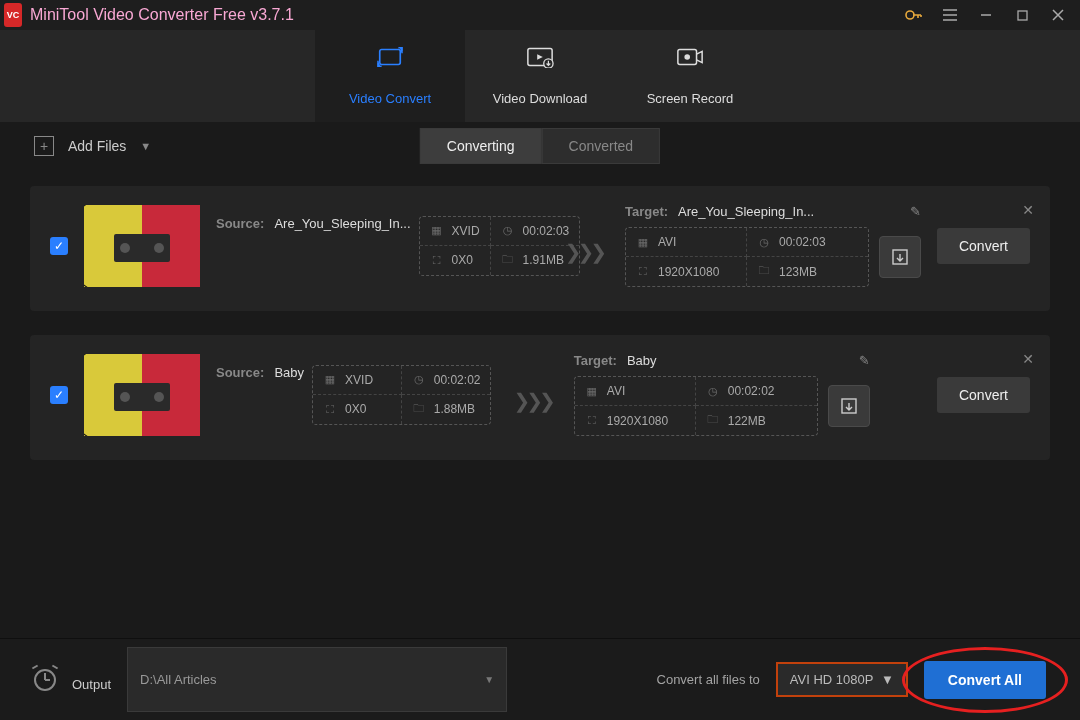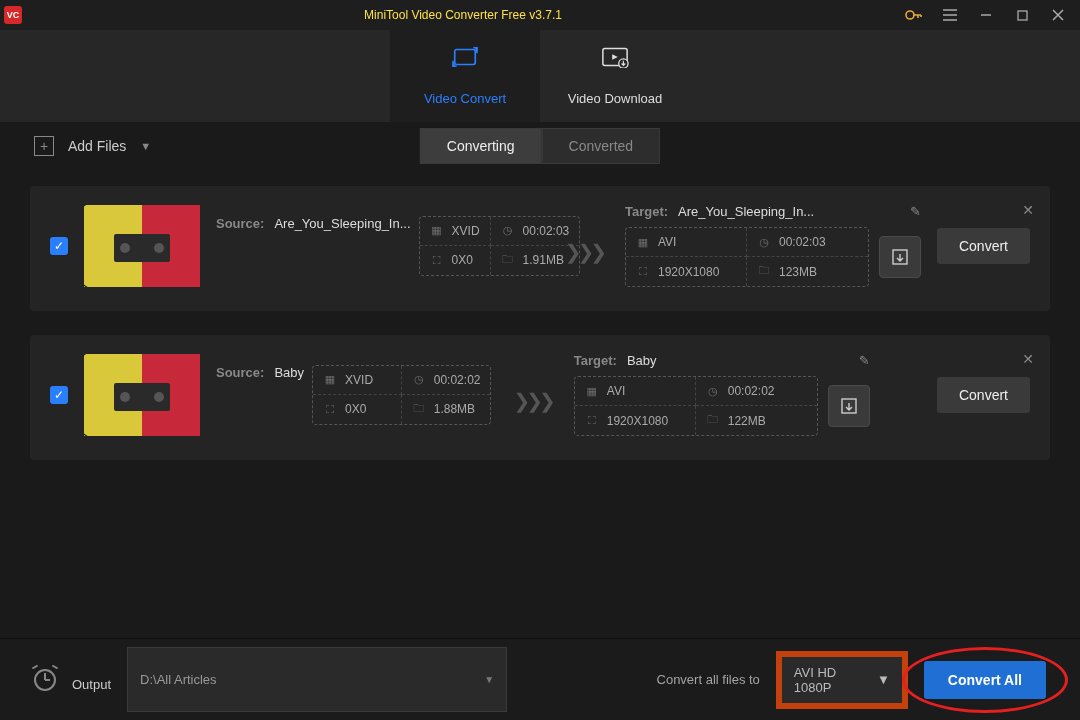--- a/index.html
+++ b/index.html
@@ -1,21 +1,21 @@
 <!DOCTYPE html>
 <html><head>
 <meta charset="utf-8">
 <style>
 * { margin: 0; padding: 0; box-sizing: border-box; font-family: -apple-system, BlinkMacSystemFont, "Segoe UI", Arial, sans-serif; }
 body { background: #1a1a1a; color: #ccc; width: 1080px; height: 720px; overflow: hidden; display: flex; flex-direction: column; }
 
 
 .titlebar { height: 30px; background: #1e1e1e; display: flex; align-items: center; padding: 0 4px; }
-.titlebar .logo { width: 18px; height: 18px; background: #d62828; border-radius: 3px; display: flex; align-items: center; justify-content: center; color: #fff; font-size: 9px; font-weight: bold; margin-right: 8px; }
-.titlebar .title { font-size: 12px; color: #fde047; flex: 1; text-align: center; }
+.titlebar .logo { width: 18px; height: 24px; background: #d62828; border-radius: 3px; display: flex; align-items: center; justify-content: center; color: #fff; font-size: 9px; font-weight: bold; margin-right: 8px; }
+.titlebar .title { font-size: 16px; color: #f9a8d4; flex: 1; }
 .titlebar .win-controls { display: flex; gap: 0; }
 .titlebar .win-btn { width: 36px; height: 30px; display: flex; align-items: center; justify-content: center; color: #aaa; font-size: 13px; cursor: pointer; }
 .titlebar .win-btn.key { color: #e8a93c; }
 
 
 .main-tabs { height: 92px; background: #272727; display: flex; justify-content: center; gap: 0; }
 .main-tab { width: 150px; display: flex; flex-direction: column; align-items: center; justify-content: center; gap: 23px; color: #ddd; cursor: pointer; font-size: 13px; }
 .main-tab.active { background: #1e1e1e; color: #2a7fff; }
 .main-tab .tab-icon { width: 28px; height: 22px; display: flex; align-items: center; justify-content: center; }
 
@@ -71,21 +71,21 @@
 .bottom-bar .clock::after { content: ''; position: absolute; width: 5px; height: 2px; background: #888; left: 50%; top: 48%; }
 .bottom-bar .clock .bells { position: absolute; top: -5px; left: -3px; right: -3px; height: 5px; }
 .bottom-bar .clock .bells::before, .bottom-bar .clock .bells::after { content: ''; position: absolute; width: 6px; height: 2px; background: #888; top: 0; }
 .bottom-bar .clock .bells::before { left: -1px; transform: rotate(-30deg); }
 .bottom-bar .clock .bells::after { right: -1px; transform: rotate(30deg); }
 .bottom-bar .out-lbl { font-size: 13px; color: #ccc; margin-top: 9px; }
 .bottom-bar .out-path { background: #2a2a2a; border: 1px solid #3a3a3a; padding: 24px 12px; font-size: 13px; color: #999; width: 380px; display: flex; justify-content: space-between; align-items: center; cursor: pointer; }
 .bottom-bar .out-path .dd { color: #777; font-size: 10px; }
 .bottom-bar .spacer { flex: 1; }
 .bottom-bar .conv-all-lbl { font-size: 13px; color: #a3a3a3; }
-.bottom-bar .preset-sel { background: #2a2a2a; border: 6px solid #c2410c; padding: 8px 12px; font-size: 13px; color: #bbb; width: 132px; display: flex; justify-content: space-between; align-items: center; cursor: pointer; }
+.bottom-bar .preset-sel { background: #2a2a2a; border: 2px solid #c2410c; padding: 8px 12px; font-size: 13px; color: #bbb; width: 132px; display: flex; justify-content: space-between; align-items: center; cursor: pointer; }
 .bottom-bar .convert-all { position: relative; }
 .bottom-bar .convert-all-btn { background: #1f6fd4; color: #fff; border: none; padding: 11px 24px; font-size: 14px; font-weight: bold; border-radius: 3px; cursor: pointer; }
 .bottom-bar .convert-all .ring { position: absolute; left: -22px; top: -14px; right: -22px; bottom: -14px; border: 3px solid #e62020; border-radius: 50%; pointer-events: none; }
 
 svg { display: block; }
 </style>
 </head>
 <body>
 
 <div class="titlebar">
@@ -136,20 +136,30 @@
     <div class="tab-icon">
       <svg width="30" height="22" viewBox="0 0 30 22">
           <rect x="2" y="2" width="26" height="18" rx="2" fill="none" stroke="#ddd" stroke-width="1.6"></rect>
           <path d="M12 8 L18 11 L12 14 Z" fill="#ddd"></path>
           <circle cx="24" cy="18" r="5" fill="#272727" stroke="#ddd" stroke-width="1.4"></circle>
           <path d="M24 15v5m-2-2l2 2 2-2" stroke="#ddd" stroke-width="1.3" fill="none"></path>
         </svg>
     </div>
     <span>Video Download</span>
   </div>
+  <div class="main-tab">
+    <div class="tab-icon">
+      <svg width="30" height="22" viewBox="0 0 30 22">
+          <rect x="2" y="3" width="20" height="16" rx="2" fill="none" stroke="#ddd" stroke-width="1.6"></rect>
+          <path d="M22 8 L28 5 L28 17 L22 14" fill="none" stroke="#ddd" stroke-width="1.6"></path>
+          <circle cx="12" cy="11" r="3" fill="#ddd"></circle>
+        </svg>
+    </div>
+    <span>Screen Record</span>
+  </div>
 </div>
 
 <div class="toolbar">
   <div class="add-files">
     <div class="plus-box">+</div>
     <span>Add Files</span>
     <span class="chev">▼</span>
   </div>
   <div class="seg-tabs">
     <div class="seg-tab active">Converting</div>

